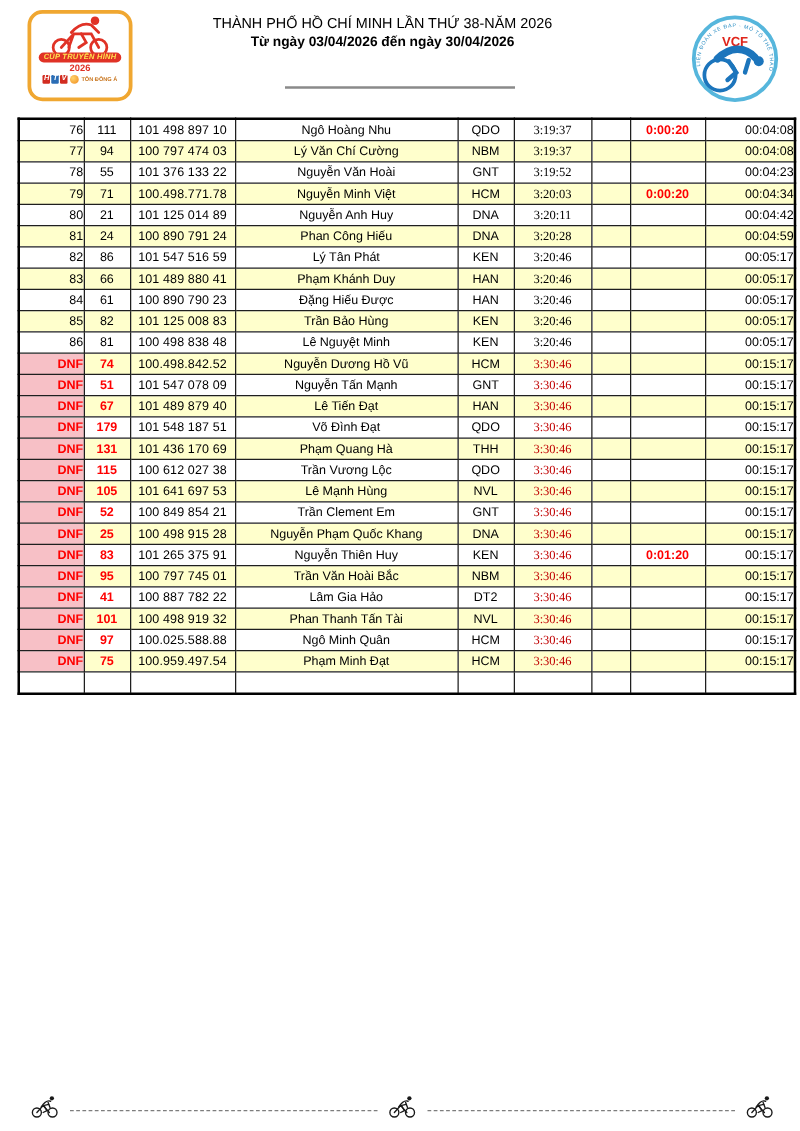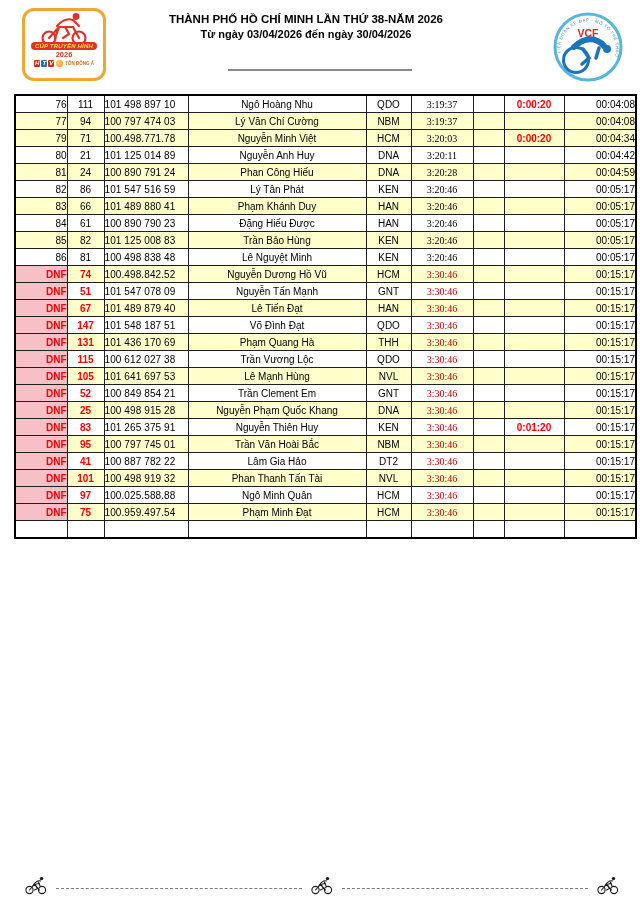--- a/index.html
+++ b/index.html
@@ -10,21 +10,21 @@
     --border:#1f1f1f;
   }
   html,body{margin:0;padding:0;}
   body{
     width:640px;height:905px;background:#ffffff;position:relative;
     font-family:"Liberation Sans",sans-serif;color:#000;overflow:hidden;
   }
   
   .titles{position:absolute;left:0;top:12px;width:612px;text-align:center;}
   .title-l1{font-size:11.5px;font-weight:bold;line-height:15px;}
-  .title-l2{font-size:11.5px;font-weight:bold;line-height:15px;}
+  .title-l2{font-size:11.5px;font-weight:normal;line-height:15px;}
   .title-l3{font-size:11px;font-weight:bold;line-height:15px;}
   .hdr-divider{position:absolute;top:69px;left:228px;width:184px;border-bottom:2px solid #8a8a8a;}
   
   .logo-left{
     position:absolute;left:22px;top:8px;width:84px;height:73px;background:#fff;
     border:3px solid #F0A731;border-radius:12px;box-sizing:border-box;
     display:flex;flex-direction:column;align-items:center;justify-content:flex-start;overflow:hidden;
   }
   .logo-left .rider{margin-top:1px;}
   .logo-left .banner{
@@ -45,21 +45,21 @@
     position:absolute;left:14px;top:94px;width:621px;table-layout:fixed;
     border-collapse:collapse;border:2px solid #000;
   }
   table.results td{
     border:1px solid var(--border);height:16px;padding:0;font-size:10px;
     overflow:hidden;white-space:nowrap;background:#fff;
   }
   tr.alt td{background:var(--row-yellow);}
   .c-rank{text-align:right;}
   .c-bib{text-align:center;}
-  .c-id{letter-spacing:.1px;}
+  .c-id{text-align:center;letter-spacing:.1px;}
   .c-name{text-align:center;padding-left:3px;}
   .c-team{text-align:center;}
   .c-time{text-align:center;font-family:"Liberation Serif",serif;font-size:11.5px;}
   .c-penalty{text-align:center;color:var(--red);font-weight:bold;font-size:9.5px;}
   .c-gap{text-align:right;padding-right:3px;}
   tr.dnf .c-rank{background:var(--dnf-pink);color:var(--red);font-weight:bold;margin-left:16px;}
   tr.dnf .c-bib{color:var(--red);font-weight:bold;}
   tr.dnf .c-time{color:var(--time-red);}
   
   .footer{
@@ -152,20 +152,31 @@
         <td class="c-rank">77</td>
         <td class="c-bib">94</td>
         <td class="c-id">100 797 474 03</td>
         <td class="c-name">Lý Văn Chí Cường</td>
         <td class="c-team">NBM</td>
         <td class="c-time">3:19:37</td>
         <td class="c-blank"></td>
         <td class="c-penalty"></td>
         <td class="c-gap">00:04:08</td>
       </tr>
+      <tr>
+        <td class="c-rank">78</td>
+        <td class="c-bib">55</td>
+        <td class="c-id">101 376 133 22</td>
+        <td class="c-name">Nguyễn Văn Hoài</td>
+        <td class="c-team">GNT</td>
+        <td class="c-time">3:19:52</td>
+        <td class="c-blank"></td>
+        <td class="c-penalty"></td>
+        <td class="c-gap">00:04:23</td>
+      </tr>
       <tr class="alt">
         <td class="c-rank">79</td>
         <td class="c-bib">71</td>
         <td class="c-id">100.498.771.78</td>
         <td class="c-name">Nguyễn Minh Việt</td>
         <td class="c-team">HCM</td>
         <td class="c-time">3:20:03</td>
         <td class="c-blank"></td>
         <td class="c-penalty">0:00:20</td>
         <td class="c-gap">00:04:34</td>
@@ -275,21 +286,21 @@
         <td class="c-id">101 489 879 40</td>
         <td class="c-name">Lê Tiến Đạt</td>
         <td class="c-team">HAN</td>
         <td class="c-time">3:30:46</td>
         <td class="c-blank"></td>
         <td class="c-penalty"></td>
         <td class="c-gap">00:15:17</td>
       </tr>
       <tr class="dnf">
         <td class="c-rank">DNF</td>
-        <td class="c-bib">147</td>
+        <td class="c-bib">179</td>
         <td class="c-id">101 548 187 51</td>
         <td class="c-name">Võ Đình Đạt</td>
         <td class="c-team">QDO</td>
         <td class="c-time">3:30:46</td>
         <td class="c-blank"></td>
         <td class="c-penalty"></td>
         <td class="c-gap">00:15:17</td>
       </tr>
       <tr class="alt dnf">
         <td class="c-rank">DNF</td>

